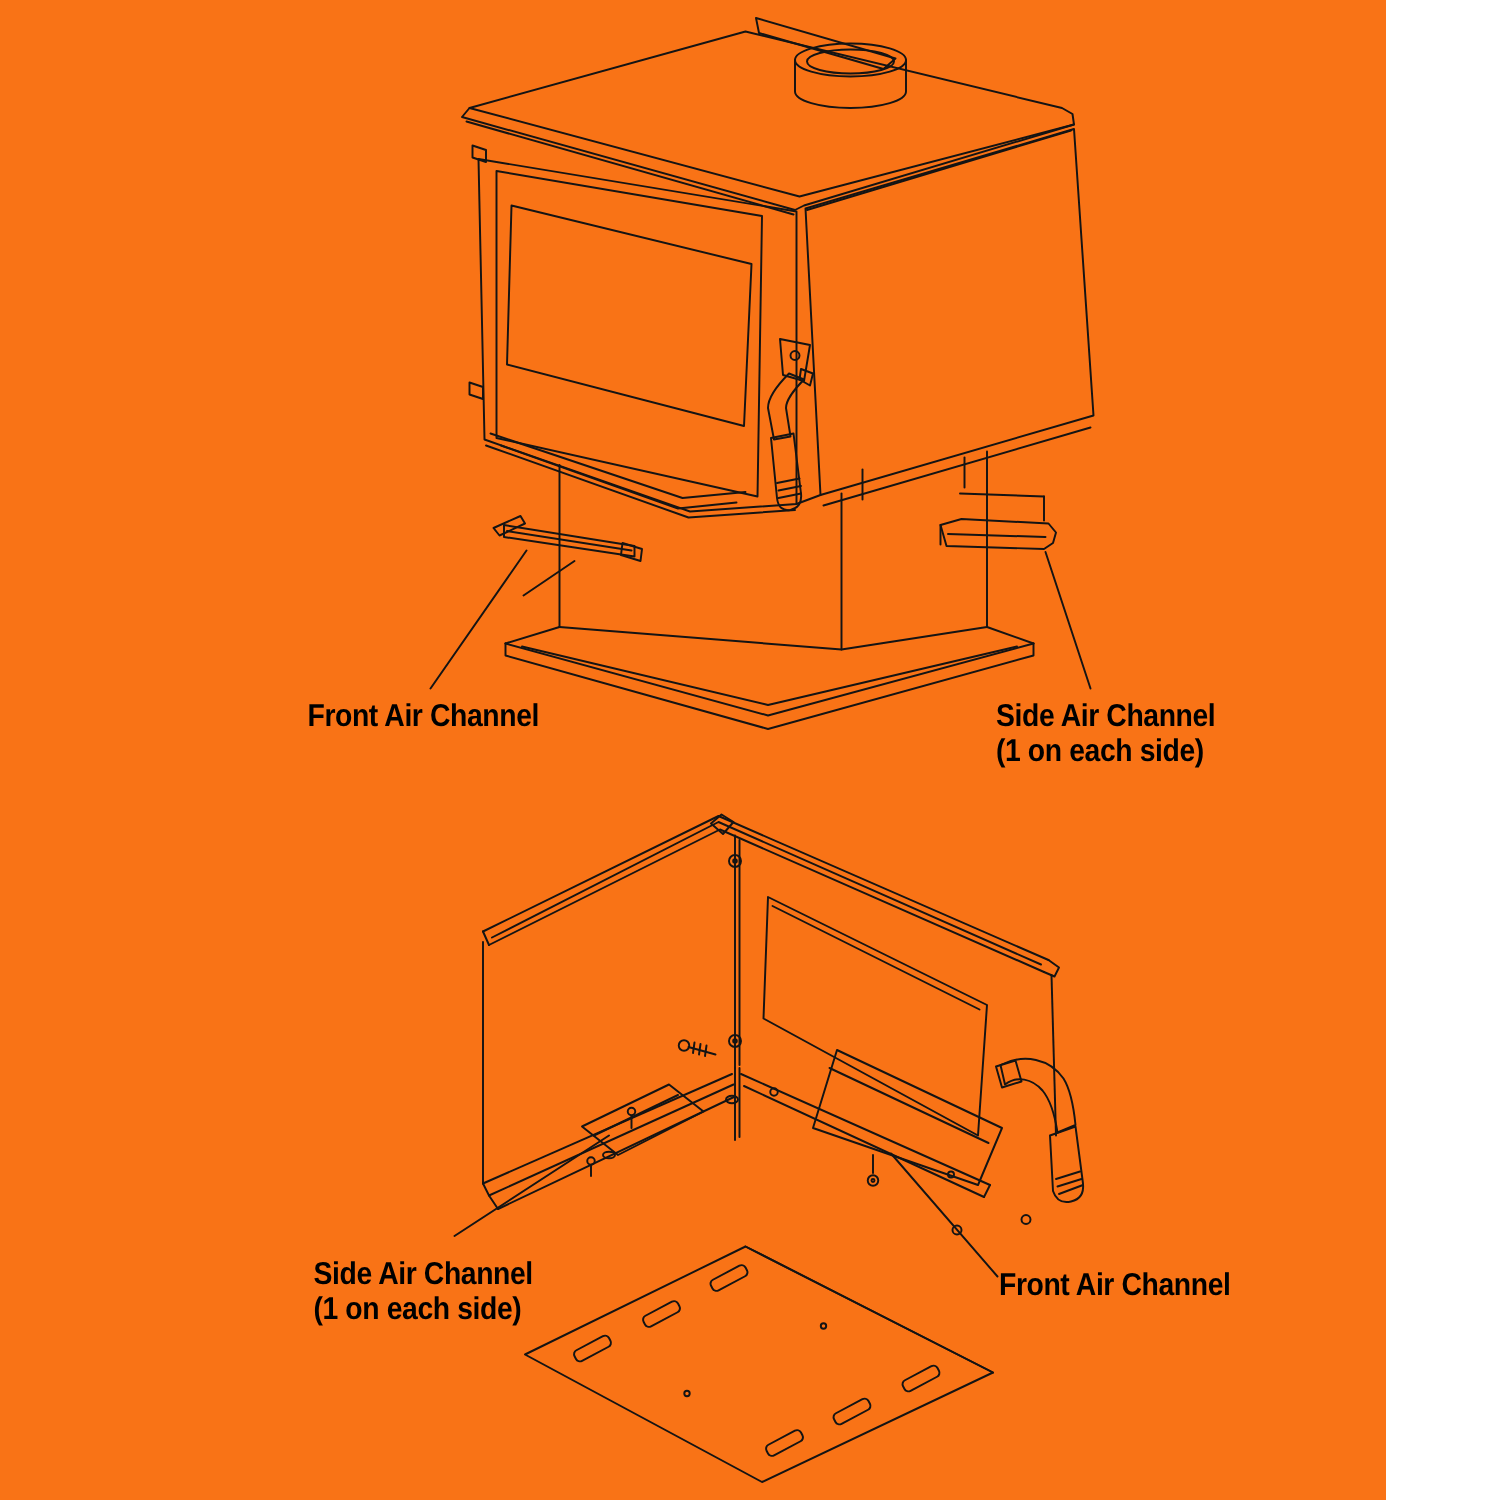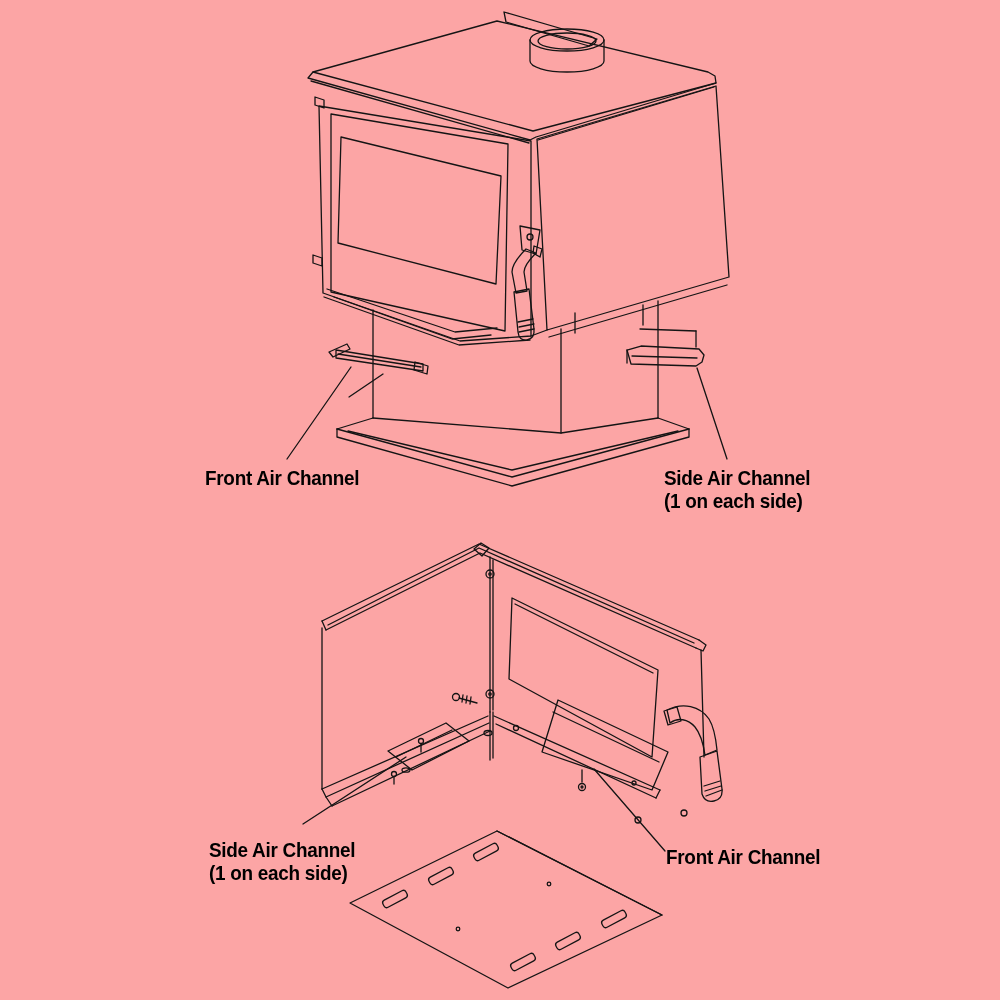--- a/index.html
+++ b/index.html
@@ -1,16 +1,16 @@
 <!DOCTYPE html>
 <html><head>
 <meta charset="utf-8">
 <style>
   html,body{margin:0;padding:0;background:#fff;}
-  #page{position:relative;width:1000px;height:1000px;background:#fca5a5;overflow:hidden;
+  #page{position:relative;width:924px;height:1000px;background:#f97316;overflow:hidden;
         font-family:"Liberation Sans","DejaVu Sans",sans-serif;}
   #art{position:absolute;left:0;top:0;width:1000px;height:1000px;}
   #art path, #art line, #art ellipse, #art circle, #art rect, #art polyline{
     stroke:#141414;stroke-width:1.3;fill:none;stroke-linecap:round;stroke-linejoin:round;}
   .diagram-label{position:absolute;color:#000;font-weight:bold;font-size:21px;
         line-height:23px;white-space:nowrap;transform:scaleX(0.9);transform-origin:0 0;
         letter-spacing:-0.3px;}
 </style>
 </head>
 <body>

